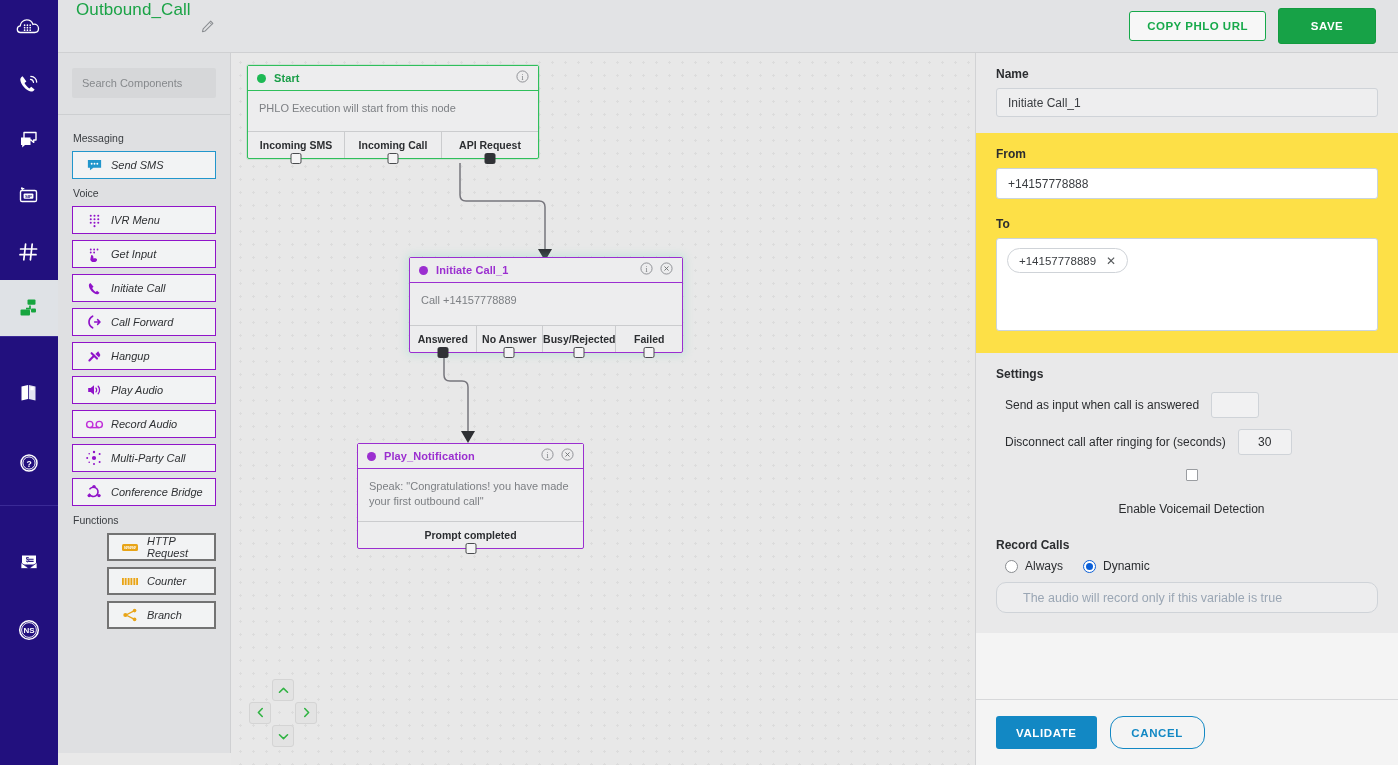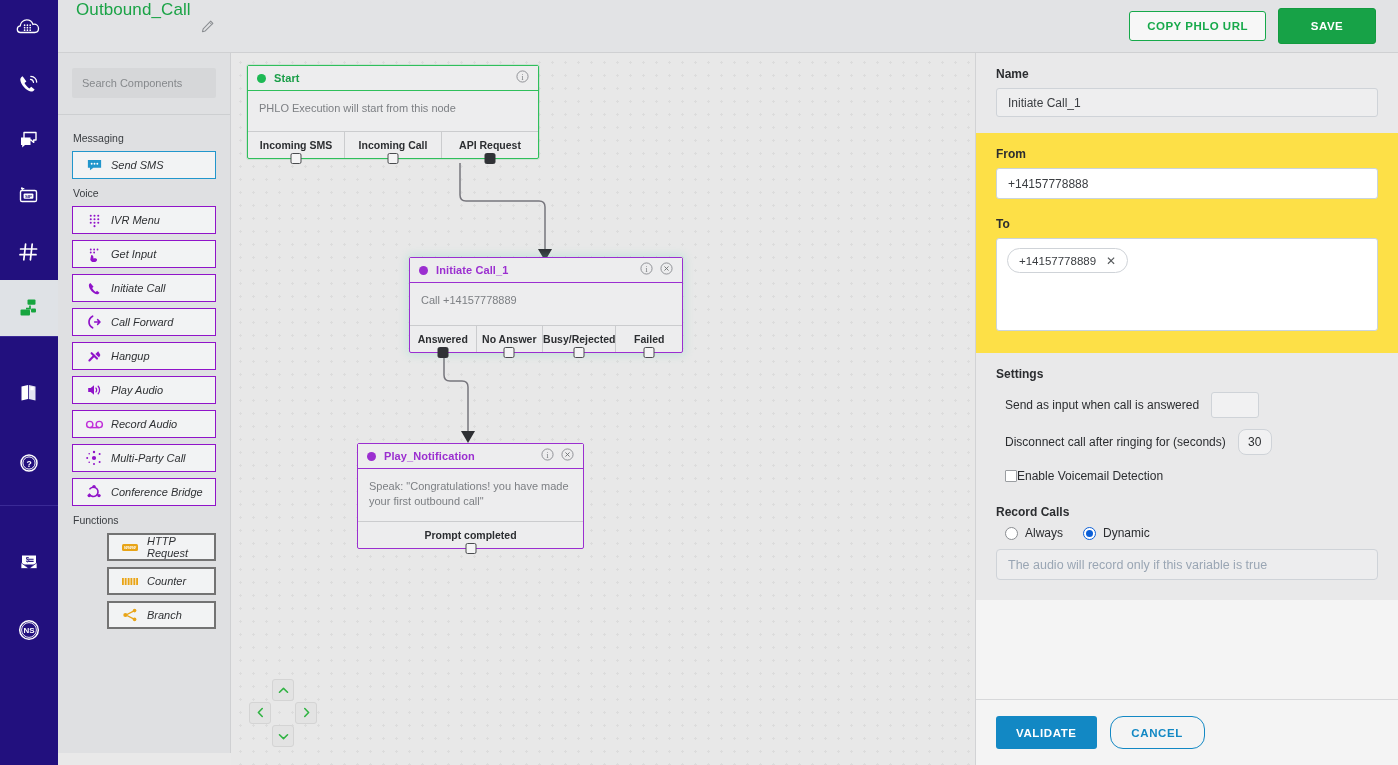--- a/index.html
+++ b/index.html
@@ -184,32 +184,32 @@
   }
   .chip-x { cursor:pointer; color:#55585b; font-size:12px; }
 
   .sett-row { display:flex; align-items:center; margin-top:11px; padding-left:9px; }
   .sett-lbl { font-size:12px; color:#2b2d30; }
   .mini-input {
     height:26px; width:48px; margin-left:12px; border:1px solid #cfd3d8;
     border-radius:3px; background:#f1f1f2; display:flex; align-items:center;
     justify-content:center; font-size:12px; color:#2b2d30;
   }
-  .mini-input.w54 { width:34px;border-radius:8px; }
-  .cb-row { display:flex; align-items:center; margin-top:14px; padding-left:9px; gap:0; }
+  .mini-input.w54 { width:54px; }
+  .cb-row { display:flex; align-items:center; margin-top:14px; padding-left:9px; gap:21px;flex-direction:column; }
   .checkbox { width:12px; height:12px; border:1px solid #9a9da1; background:#fff; border-radius:1px; }
   .radio-row { display:flex; align-items:center; gap:7px; margin:6px 0 9px 9px; }
   .radio { width:13px; height:13px; border-radius:50%; border:1px solid #8a8d91; background:#fff;
            display:flex; align-items:center; justify-content:center; }
   .radio.on { border-color:#0b5fd7; }
   .radio.on::after { content:""; width:7px; height:7px; border-radius:50%; background:#0b5fd7; }
   .radio-lbl { font-size:12px; color:#2b2d30; margin-right:13px; }
   .placeholder-input {
-    width:100%; height:31px; border:1px solid #cfd3d8; border-radius:4px; background:#ededee;
-    display:flex; align-items:center; padding:0 11px; font-size:12.5px; color:#9aa6b4;
+    width:100%; height:31px; border:1px solid #cfd3d8; border-radius:10px; background:#ededee;
+    display:flex; align-items:center; padding:0 26px; font-size:12.5px; color:#9aa6b4;
   }
 
   #panel-footer {
     border-top:1px solid #d7d8da; background:#f4f4f4;
     padding:16px 20px; display:flex; gap:13px;
   }
   .btn-validate {
     height:33px; min-width:95px; padding:0 20px; background:#1288c4; color:#fff;
     border:none; border-radius:3px; font-size:11.5px; font-weight:bold; letter-spacing:.6px;
     display:flex; align-items:center; justify-content:center; cursor:pointer;

